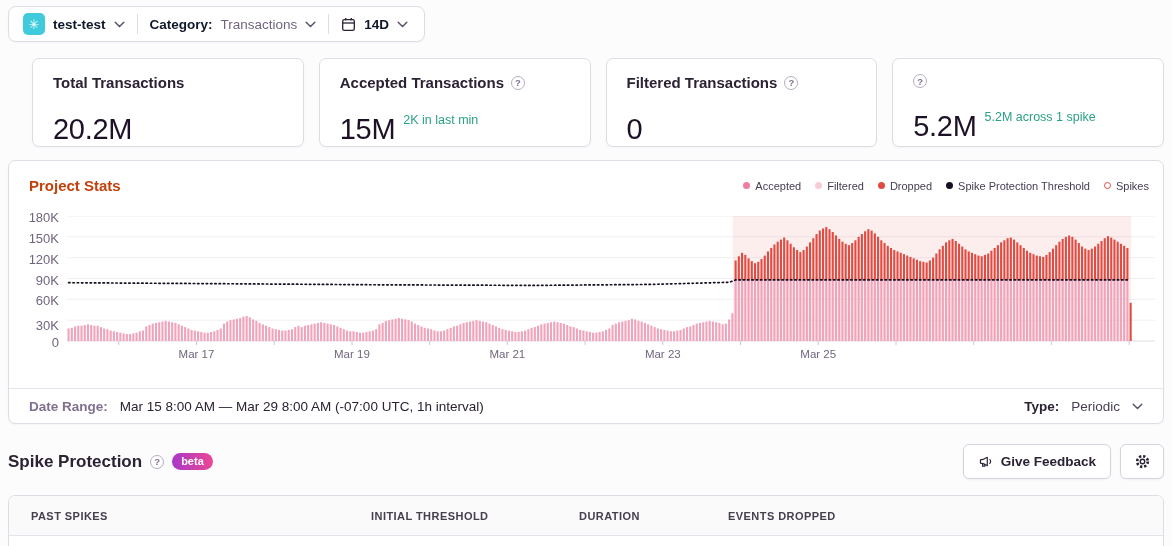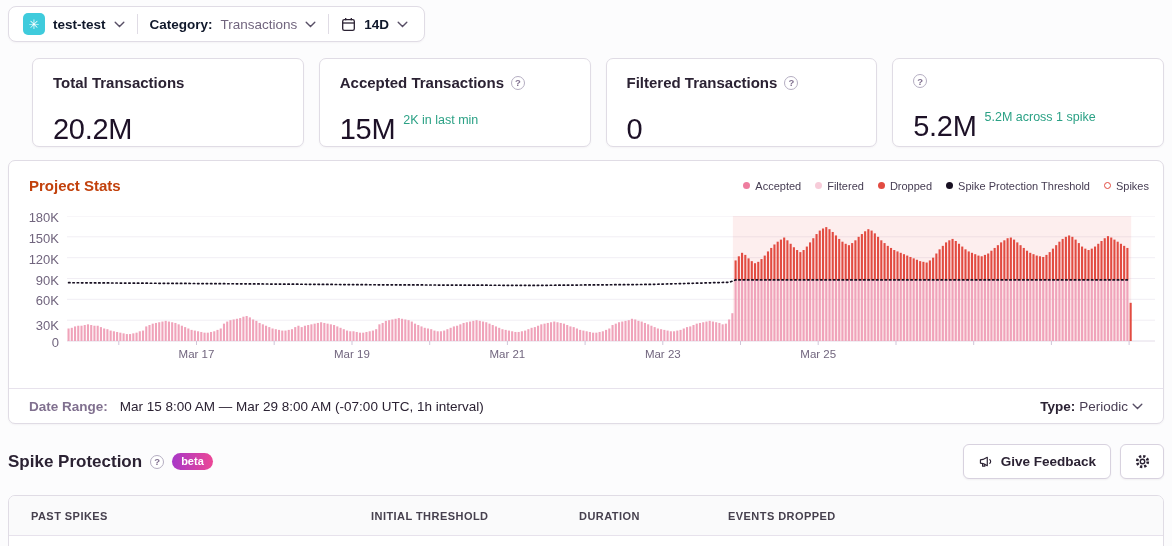--- a/index.html
+++ b/index.html
@@ -68,21 +68,21 @@
     font-size:11.5px; color:#71657e; top:187px;
   }
   .chart-foot {
     position:absolute; left:0; right:0; top:227px; height:36px;
     border-top:1px solid #e7e2ec; display:flex; align-items:center;
     justify-content:space-between; padding:0 20px;
   }
   .dr-left { display:flex; align-items:center; gap:12px; font-size:13.5px; }
   .dr-label { color:#80708f; font-weight:600; }
   .dr-value { color:#2b2233; }
-  .type-sel { display:flex; align-items:center; gap:4px; font-size:13.5px; cursor:pointer;text-align:right; }
+  .type-sel { display:flex; align-items:center; gap:12px; font-size:13.5px; cursor:pointer;text-align:right; }
   .type-label { font-weight:700; color:#2b2233; }
   .type-value { color:#493e54; }
 
   
   .spike-head { position:absolute; left:8px; right:8px; top:444px; display:flex; align-items:center; justify-content:space-between; }
   .spike-left { display:flex; align-items:center; gap:8px; }
   .spike-title { font-size:17px; font-weight:700; color:#2b2233; }
   .beta {
     background:linear-gradient(90deg,#a838c8,#ec4796); color:#fff;
     font-size:11px; font-weight:700; padding:2px 9px 3px; border-radius:20px;

